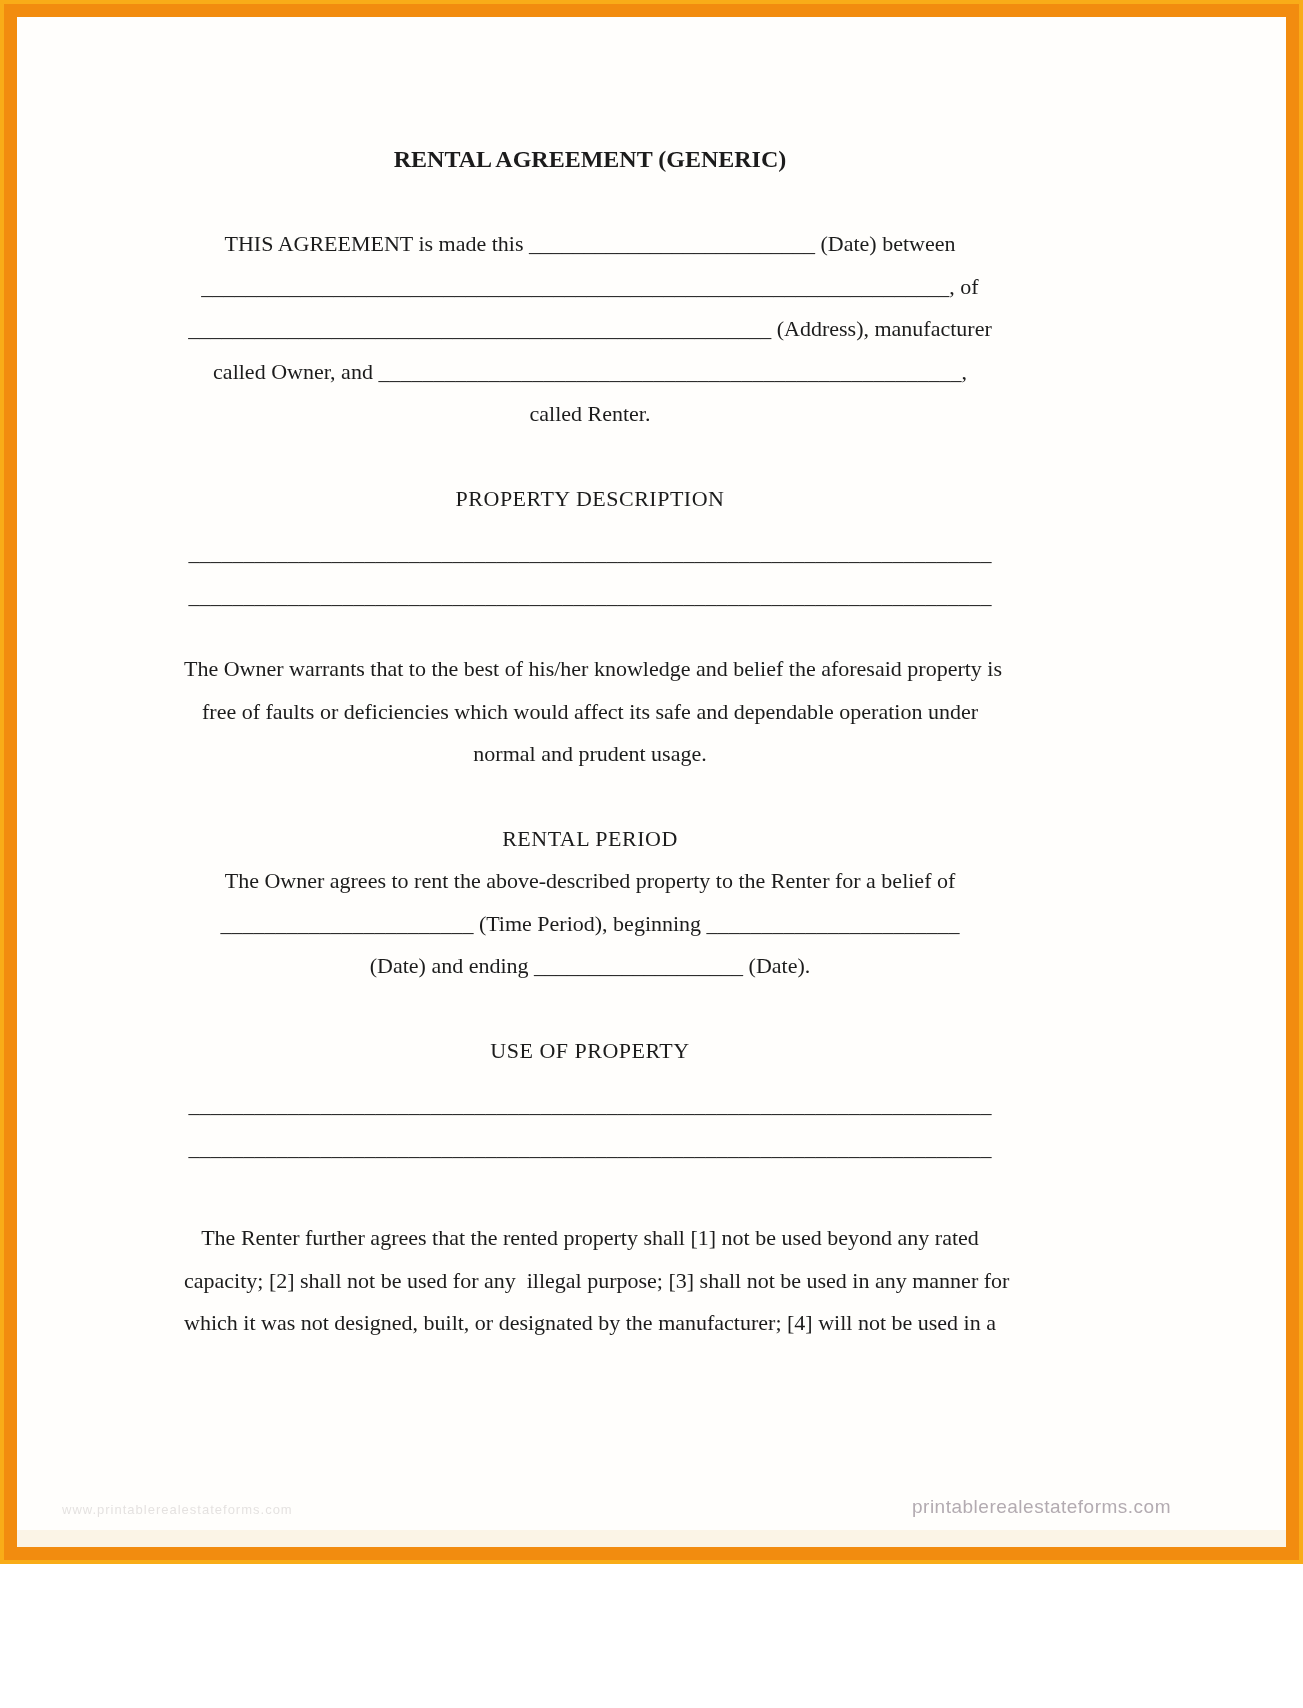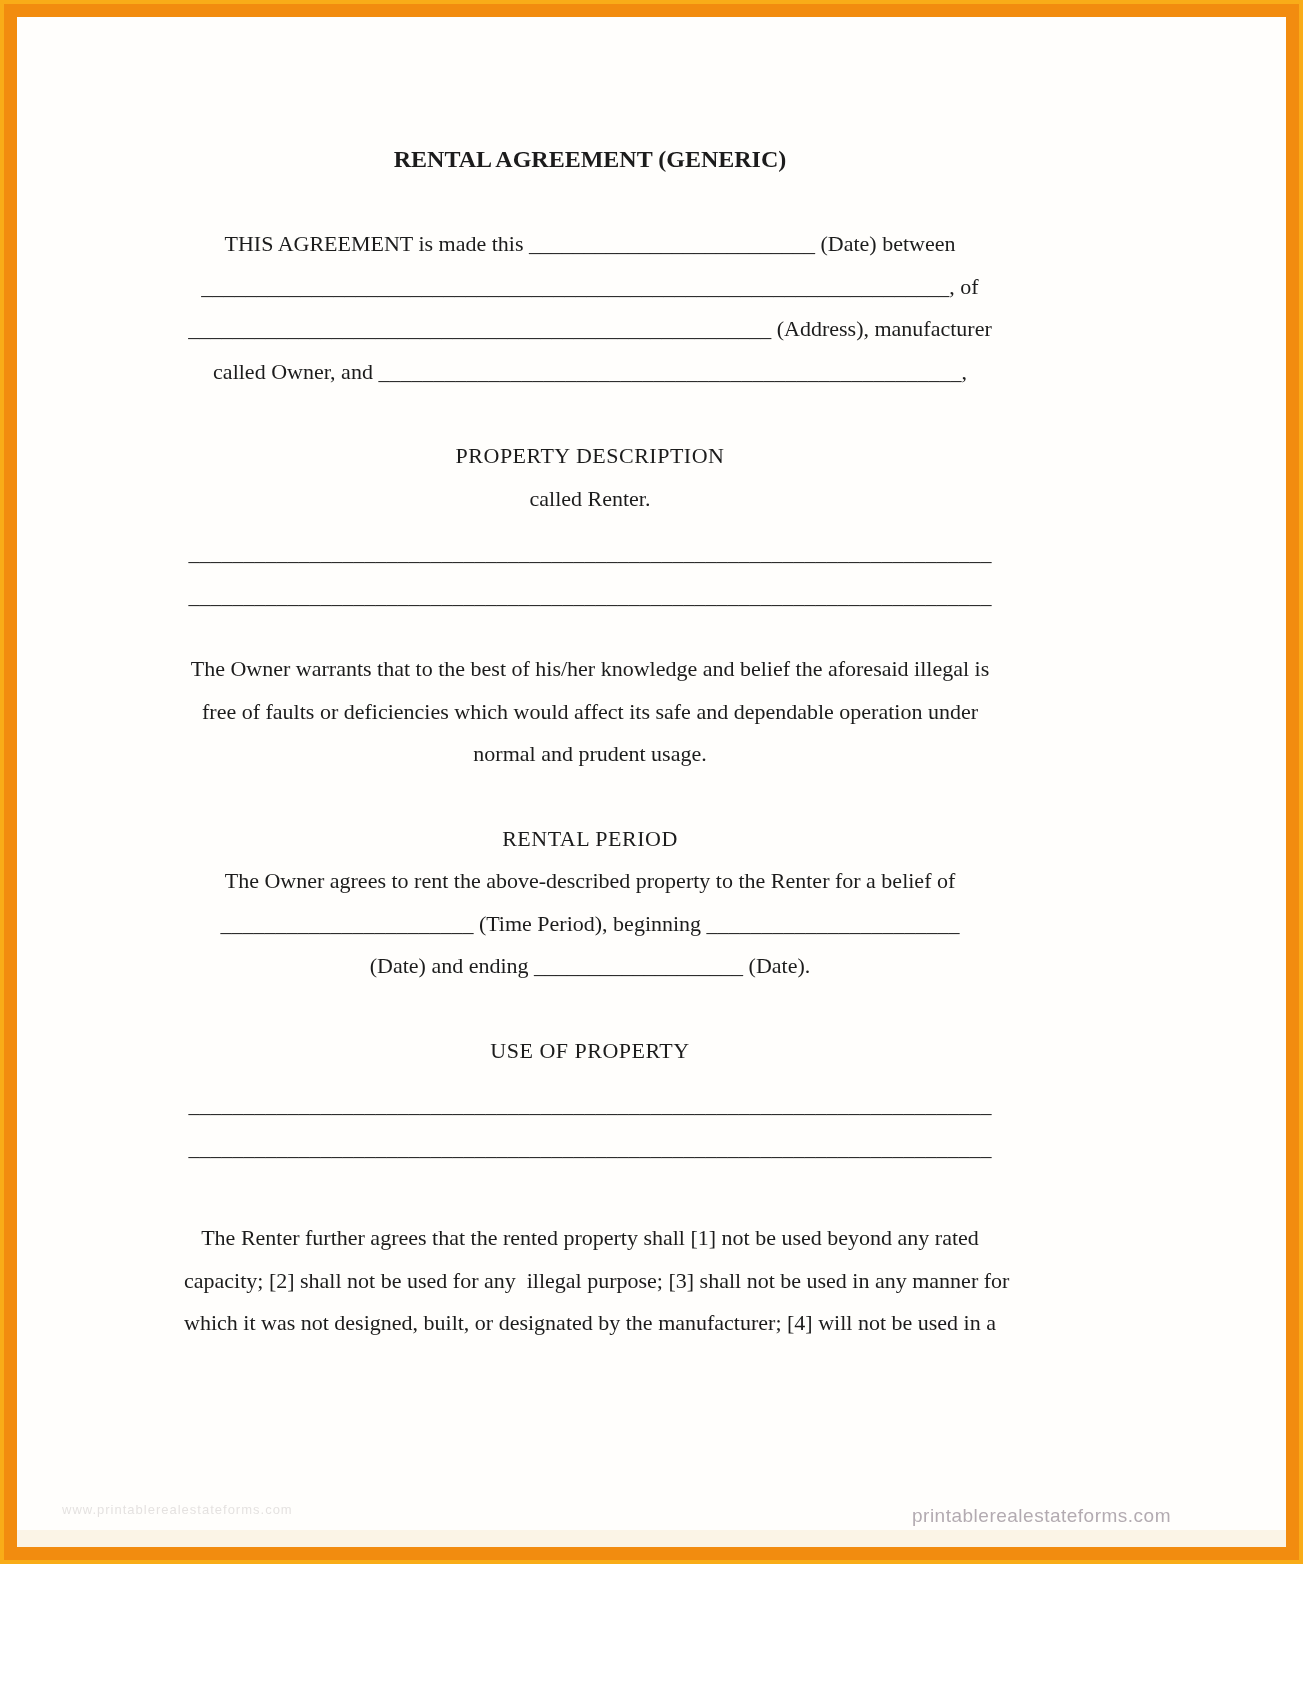--- a/index.html
+++ b/index.html
@@ -71,21 +71,21 @@
     font-size: 13px;
     letter-spacing: 1px;
     color: #cfcbca;
     opacity: 0.55;
     white-space: pre;
     text-align: right;
   }
   .site-credit {
     position: absolute;
     right: 115px;
-    bottom: 20px;
+    bottom: 29px;
     font-family: "Liberation Sans", sans-serif;
     font-size: 19px;
     letter-spacing: 0.5px;
     color: var(--footer-text, #B3ABB1);
     white-space: pre;
   }
 </style>
 </head>
 <body>
 
@@ -96,27 +96,27 @@
       <div class="footer-strip"></div>
 
       <div class="content">
 
         <div class="doc-title">RENTAL AGREEMENT (GENERIC)</div>
 
         <div class="line">THIS AGREEMENT is made this __________________________ (Date) between</div>
         <div class="line">____________________________________________________________________, of</div>
         <div class="line">_____________________________________________________ (Address), manufacturer</div>
         <div class="line">called Owner, and _____________________________________________________,</div>
+        <div class="line">called Renter.</div>
+
         <div class="line heading">PROPERTY DESCRIPTION</div>
-
-        <div class="line">called Renter.</div>
         <div class="line mt-12">_________________________________________________________________________</div>
         <div class="line">_________________________________________________________________________</div>
 
-        <div class="line mt-31">The Owner warrants that to the best of his/her knowledge and belief the aforesaid illegal is</div>
+        <div class="line mt-31">The Owner warrants that to the best of his/her knowledge and belief the aforesaid property is</div>
         <div class="line">free of faults or deficiencies which would affect its safe and dependable operation under</div>
         <div class="line">normal and prudent usage.</div>
 
         <div class="line heading">RENTAL PERIOD</div>
         <div class="line">The Owner agrees to rent the above-described property to the Renter for a belief of</div>
         <div class="line">_______________________ (Time Period), beginning _______________________</div>
         <div class="line">(Date) and ending ___________________ (Date).</div>
 
         <div class="line heading">USE OF PROPERTY</div>
         <div class="line mt-12">_________________________________________________________________________</div>

